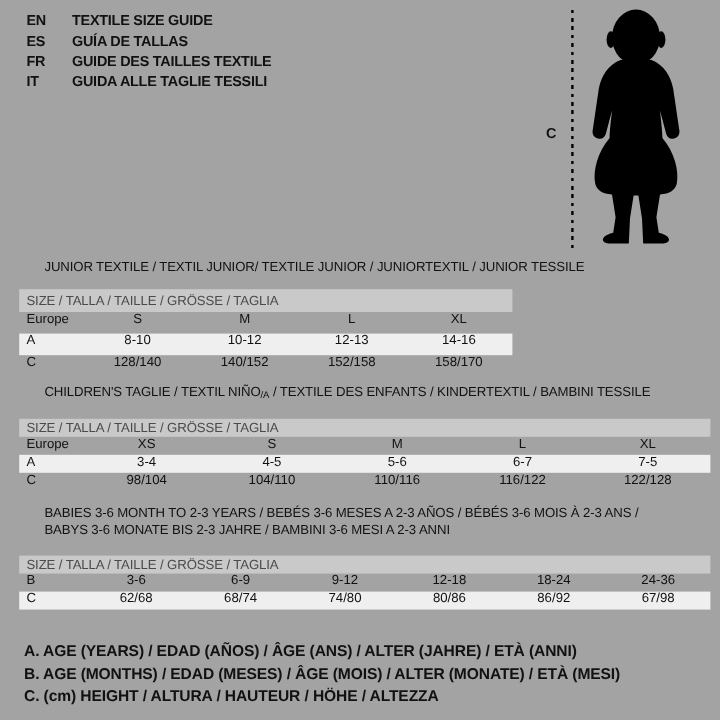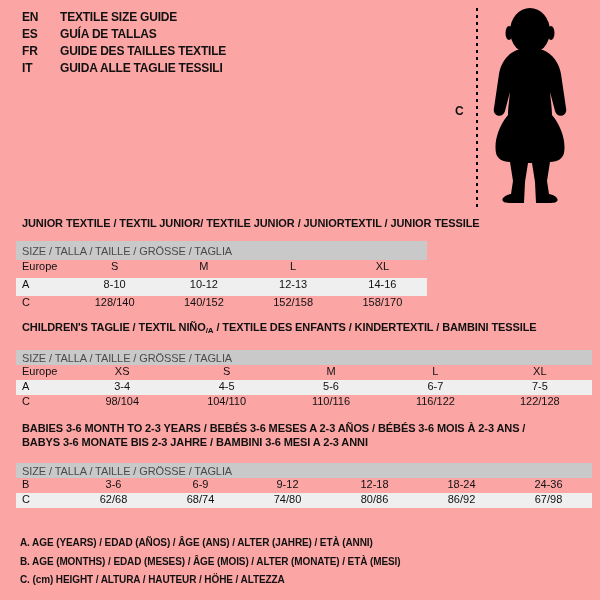--- a/index.html
+++ b/index.html
@@ -1,56 +1,56 @@
 <!DOCTYPE html>
 <html><head>
 <meta charset="utf-8">
 <style>
   html,body { margin:0; padding:0; }
   body {
     width:600px; height:600px; background:#ffffff; color:#111111;
     font-family:"Liberation Sans", sans-serif;
     -webkit-font-smoothing:antialiased;
   }
-  .canvas { position:relative; width:600px; height:600px; overflow:hidden; background:#fca5a5; }
+  .canvas { position:relative; width:600px; height:600px; overflow:hidden; background:#a3a3a3; }
 
   
   .lang-list { position:absolute; left:22px; top:9px; font-size:12px; font-weight:bold; line-height:17px; letter-spacing:-0.2px; }
   .lang-row { display:flex; }
   .lang-code { width:38px; }
 
   
   .meas-line {
     position:absolute; left:476px; top:8px; width:2px; height:202px;
     background:repeating-linear-gradient(to bottom, #000 0 3px, transparent 3px 7px);
   }
   .meas-label { position:absolute; left:455px; top:104px; font-size:12px; font-weight:bold; }
   .baby-svg { position:absolute; left:483px; top:6px; }
 
   
   .tbl { position:absolute; left:16px; font-size:11px; }
   .tbl1 { top:217px; width:411px; }
   .tbl2 { top:321px; width:576px; }
   .tbl3 { top:421px; width:576px; }
-  .tbl-title { font-weight:bold; font-size:11px; line-height:13px; margin-left:6px; letter-spacing:-0.1px; white-space:nowrap; }
+  .tbl-title { font-weight:normal; font-size:11px; line-height:13px; margin-left:21px; letter-spacing:-0.1px; white-space:nowrap; }
   .tbl3 .tbl-title { line-height:14px; white-space:normal; }
   .title-sub { font-size:8px; vertical-align:-2px; }
   .size-bar { background:#c9c9c9; color:#4a4a4a; display:flex; align-items:center; padding-left:6px; letter-spacing:-0.1px; }
   .tbl1 .size-bar { margin-top:11px; height:19px; }
   .tbl2 .size-bar { margin-top:13px; height:15px; }
   .tbl3 .size-bar { margin-top:14px; height:15px; }
   .row { display:flex; align-items:flex-start; }
   .tbl1 .row { height:18px; }
   .tbl2 .row, .tbl3 .row { height:15px; }
   .row.alt { background:#efefef; }
   .row-label { width:48px; padding-left:6px; }
   .cell { flex:1; text-align:center; }
 
   
-  .legend { position:absolute; left:20px; top:534px; font-size:10px; font-weight:bold; line-height:18.5px; letter-spacing:-0.1px; }
+  .legend { position:absolute; left:20px; top:534px; font-size:13px; font-weight:bold; line-height:18.5px; letter-spacing:-0.1px; }
 </style>
 </head>
 <body>
 
 <div class="canvas">
 
   <div class="lang-list">
     <div class="lang-row">
       <span class="lang-code">EN</span>
       <span class="lang-label">TEXTILE SIZE GUIDE</span>

